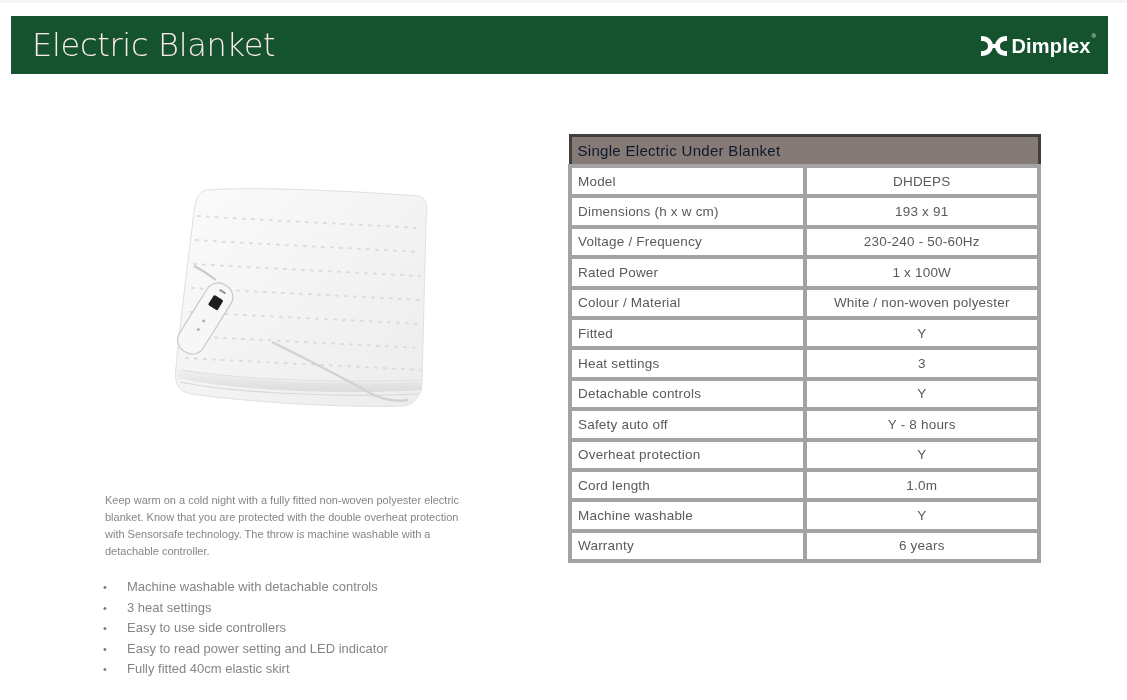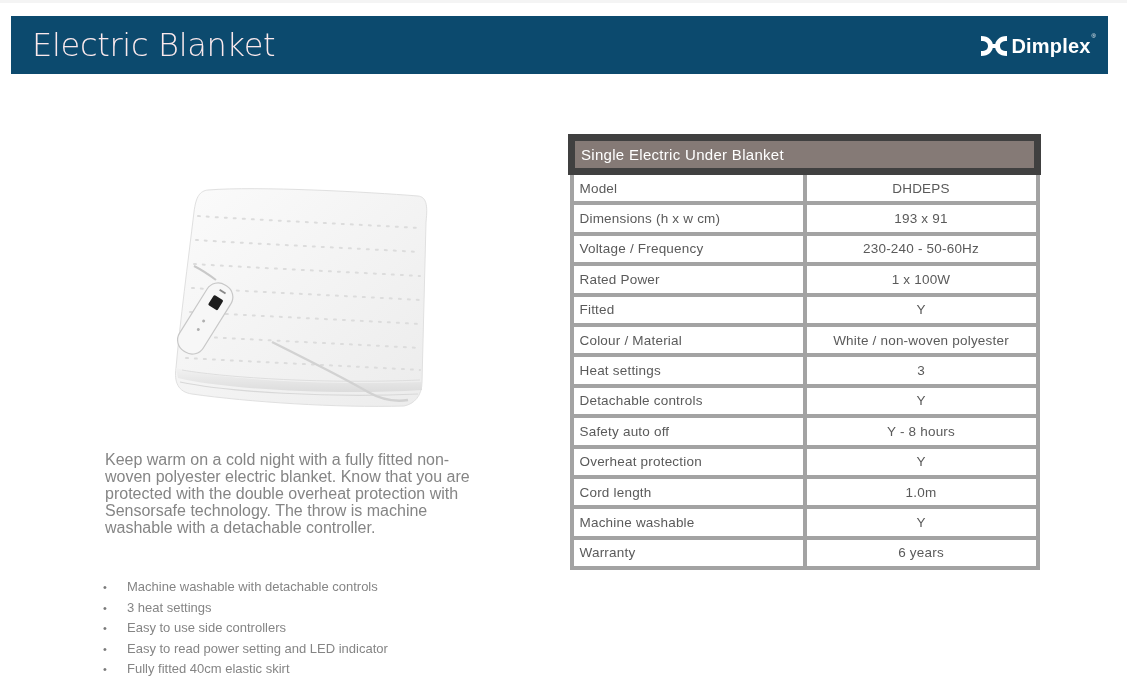--- a/index.html
+++ b/index.html
@@ -20,21 +20,21 @@
       left: 0; top: 0;
       width: 1127px; height: 3px;
       background: #f4f4f4;
     }
     .header-bar {
       position: absolute;
       left: 11px;
       top: 16px;
       width: 1097px;
       height: 58px;
-      background: #0c4a6e;
+      background: #14532d;
     }
     .header-title {
       position: absolute;
       left: 21px;
       top: 9px;
       font-family: "DejaVu Sans", sans-serif;
       font-weight: 200;
       font-size: 32px;
       letter-spacing: -0.3px;
       color: #fbe9ec;
@@ -75,24 +75,24 @@
       left: 168px;
       top: 182px;
       width: 268px;
       height: 232px;
     }
 
     
     .description {
       position: absolute;
       left: 105px;
-      top: 451px;
+      top: 492px;
       width: 372px;
       font-family: "Liberation Sans", sans-serif;
-      font-size: 16px;
+      font-size: 11px;
       line-height: 17px;
       color: #858585;
       margin: 0;
     }
 
     .features {
       position: absolute;
       left: 100px;
       top: 577px;
       margin: 0;
@@ -123,28 +123,28 @@
       top: 134px;
       width: 473px;
       border-collapse: collapse;
       font-family: "Liberation Sans", sans-serif;
       font-size: 13.5px;
       color: #5a5a5a;
       table-layout: fixed;
     }
     .spec-table th {
       background: #857a76;
-      color: #ffffff;
+      color: #0f172a;
       font-weight: normal;
       text-align: left;
       height: 27px;
       padding: 0 0 0 6px;
       font-size: 15px;
       letter-spacing: 0.3px;
-      border: 7px solid #404040;
+      border: 3px solid #404040;
     }
     .spec-table td {
       height: 26.4px;
       padding: 0;
       border: 4px solid #a3a3a3;
       vertical-align: middle;
       letter-spacing: 0.2px;
     }
     .spec-table td.label-cell {
       padding-left: 6px;
@@ -254,28 +254,28 @@
     </tr>
     <tr>
       <td class="label-cell">Voltage / Frequency</td>
       <td class="value-cell">230-240 - 50-60Hz</td>
     </tr>
     <tr>
       <td class="label-cell">Rated Power</td>
       <td class="value-cell">1 x 100W</td>
     </tr>
     <tr>
+      <td class="label-cell">Colour / Material</td>
+      <td class="value-cell">White / non-woven polyester</td>
+    </tr>
+    <tr>
       <td class="label-cell">Fitted</td>
       <td class="value-cell">Y</td>
     </tr>
     <tr>
-      <td class="label-cell">Colour / Material</td>
-      <td class="value-cell">White / non-woven polyester</td>
-    </tr>
-    <tr>
       <td class="label-cell">Heat settings</td>
       <td class="value-cell">3</td>
     </tr>
     <tr>
       <td class="label-cell">Detachable controls</td>
       <td class="value-cell">Y</td>
     </tr>
     <tr>
       <td class="label-cell">Safety auto off</td>
       <td class="value-cell">Y - 8 hours</td>

